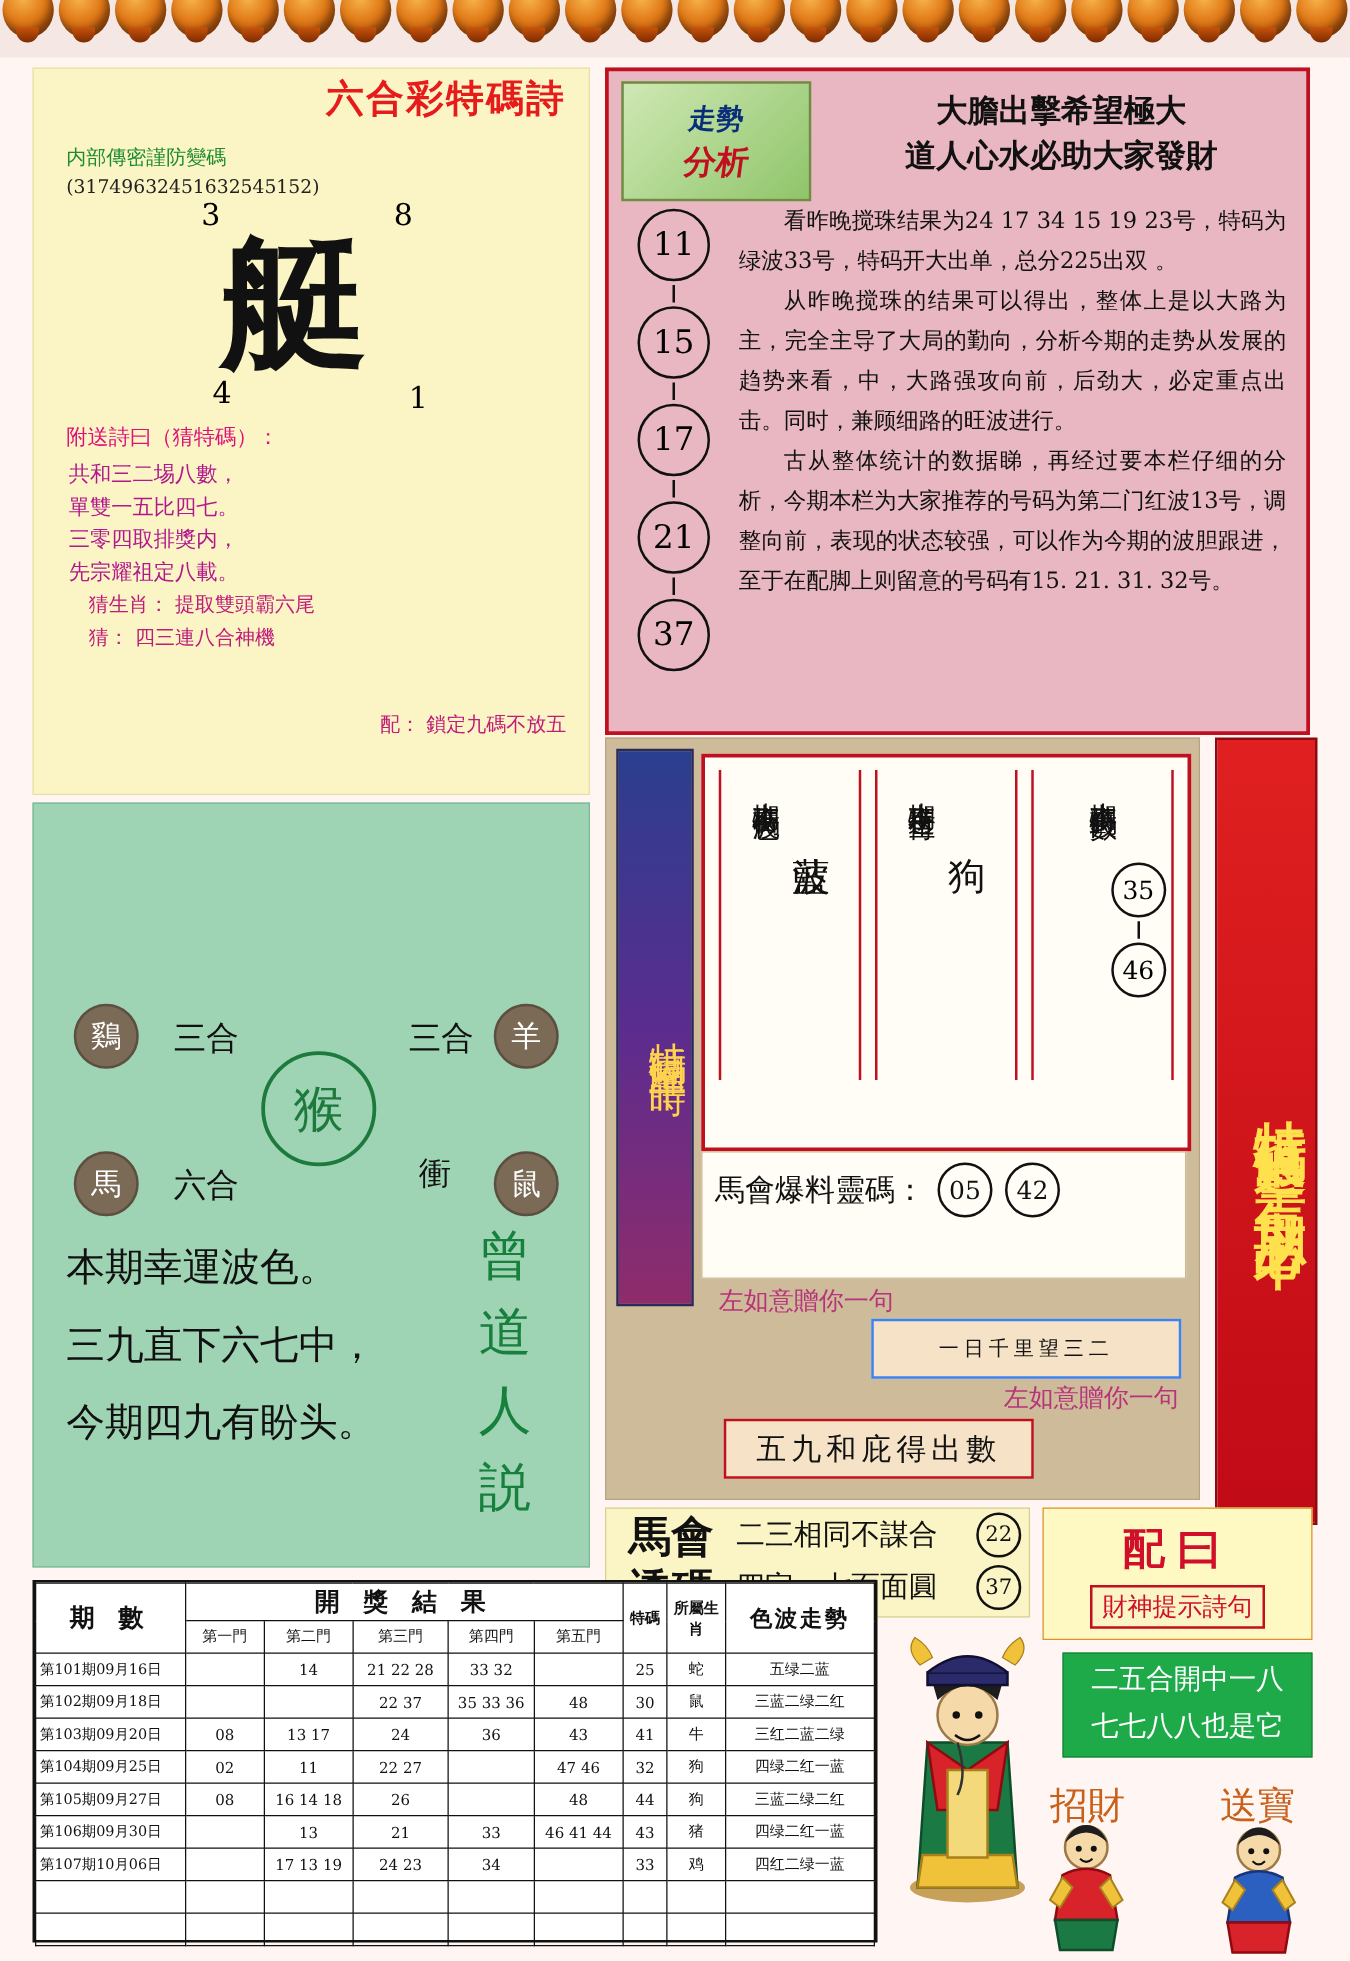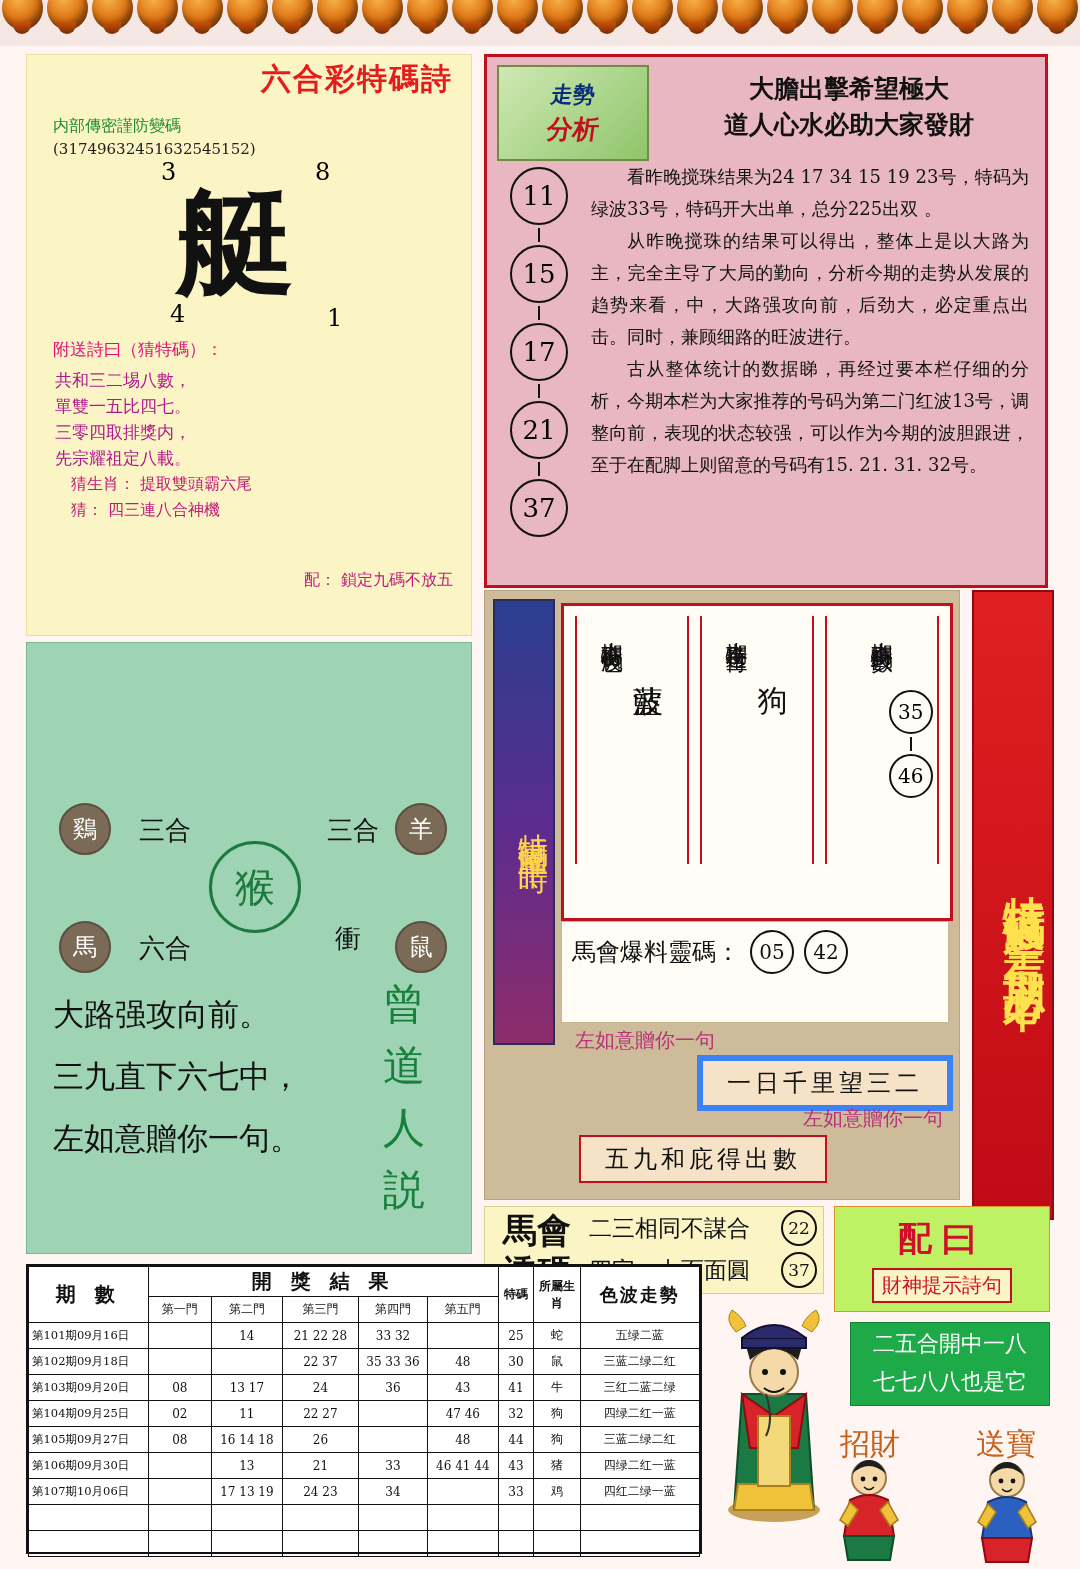--- a/index.html
+++ b/index.html
@@ -87,43 +87,43 @@
   .vans{writing-mode:vertical-rl;font-size:30px;color:#111;font-family:"DejaVu Serif","Liberation Serif",serif;padding-top:46px;}
   .circ-sm{width:40px;height:40px;border:2px solid #111;border-radius:50%;display:flex;align-items:center;justify-content:center;
     font-size:20px;font-family:"DejaVu Serif","Liberation Serif",serif;}
   .seg{position:absolute;right:4px;top:74px;display:flex;flex-direction:column;align-items:center;}
   .seg .bar{width:2px;height:14px;background:#111;margin:3px 0;}
   .lucky{position:absolute;left:76px;top:330px;width:386px;height:100px;background:#fffdf5;border:1px solid #c9b690;}
   .lucky div{font-size:24px;color:#111;padding:8px 0 0 10px;font-family:"DejaVu Serif","Liberation Serif",serif;display:flex;align-items:center;}
   .lucky .red{color:#d0102a;}
   .lucky .circ-sm{margin-left:10px;}
   .note1{position:absolute;left:90px;top:436px;color:#b8337a;font-size:20px;font-family:"DejaVu Serif","Liberation Serif",serif;}
-  .redbox1{position:absolute;left:212px;top:464px;width:244px;height:44px;background:#f6e3c7;border:6px solid #3b82f6;
-    display:flex;align-items:center;justify-content:center;color:#111;font-size:24px;letter-spacing:4px;
+  .redbox1{position:absolute;left:212px;top:464px;width:244px;height:44px;background:#f6e3c7;border:2px solid #3b82f6;
+    display:flex;align-items:center;justify-content:center;color:#111;font-size:16px;letter-spacing:4px;
     font-family:"DejaVu Serif","Liberation Serif",serif;}
   .note2{position:absolute;right:16px;top:514px;color:#b8337a;font-size:20px;font-family:"DejaVu Serif","Liberation Serif",serif;}
   .redbox2{position:absolute;left:94px;top:544px;width:244px;height:44px;background:#f6e3c7;border:2px solid #c01020;
     display:flex;align-items:center;justify-content:center;color:#111;font-size:24px;letter-spacing:4px;
     font-family:"DejaVu Serif","Liberation Serif",serif;}
 
   
   .redbanner{position:absolute;left:958px;top:544px;width:78px;height:608px;background:linear-gradient(180deg,#e02020,#c00a16);
     border:2px solid #8e0a10;color:#ffe14d;font-size:42px;writing-mode:vertical-rl;text-align:center;padding-top:18px;
     letter-spacing:10px;font-family:"DejaVu Serif","Liberation Serif",serif;font-weight:bold;}
 
   
   .horsebox{position:absolute;left:470px;top:1160px;width:338px;height:86px;background:#fbf4c4;border:1px solid #d8cf92;display:flex;}
   .hb-left{width:104px;color:#111;font-size:34px;line-height:42px;text-align:center;padding-top:2px;font-weight:bold;
     font-family:"DejaVu Serif","Liberation Serif",serif;}
   .hb-right{flex:1;font-size:23px;line-height:42px;color:#111;font-family:"DejaVu Serif","Liberation Serif",serif;}
   .hb-right .row{display:flex;align-items:center;justify-content:space-between;padding-right:6px;}
   .hb-right .circ-sm{width:32px;height:32px;font-size:17px;}
 
   
-  .peiri{position:absolute;left:820px;top:1160px;width:214px;height:104px;background:#bef264;border:1px solid #d9912a;
+  .peiri{position:absolute;left:820px;top:1160px;width:214px;height:104px;background:#fef9c3;border:1px solid #d9912a;
     display:flex;flex-direction:column;align-items:center;justify-content:center;}
   .peiri .t{color:#d0102a;font-size:34px;font-weight:bold;letter-spacing:10px;font-family:"DejaVu Serif","Liberation Serif",serif;}
   .peiri .s{margin-top:6px;background:#fbf4c4;border:2px solid #c01020;color:#d0102a;font-size:20px;padding:2px 8px;
     font-family:"DejaVu Serif","Liberation Serif",serif;}
   .greenbox{position:absolute;left:836px;top:1276px;width:198px;height:80px;background:#1faa4a;border:1px solid #148536;
     color:#fff;font-size:22px;line-height:38px;text-align:center;padding-top:2px;font-family:"DejaVu Serif","Liberation Serif",serif;}
   .zhaocai{position:absolute;left:826px;top:1378px;color:#c8601a;font-size:30px;font-family:"DejaVu Serif","Liberation Serif",serif;}
   .songbao{position:absolute;left:962px;top:1378px;color:#c8601a;font-size:30px;font-family:"DejaVu Serif","Liberation Serif",serif;}
 
   
@@ -242,23 +242,23 @@
       <div class="monkey">猴</div>
       <div class="zodiac" style="left:32px;top:278px;">
         <div class="zc">馬</div>
       </div>
       <div class="lbl" style="position:absolute;left:112px;top:288px;">六合</div>
       <div class="lbl" style="position:absolute;left:308px;top:278px;">衝</div>
       <div class="zodiac" style="left:368px;top:278px;">
         <div class="zc">鼠</div>
       </div>
       <div class="gpoem">
-        <div>大路强攻向前。</div>
+        <div>本期幸運波色。</div>
         <div>三九直下六七中，</div>
-        <div>左如意贈你一句。</div>
+        <div>今期四九有盼头。</div>
       </div>
       <div class="gsign">
         <div>曾</div>
         <div>道</div>
         <div>人</div>
         <div>説</div>
       </div>
     </div>
 
     <div class="beige">

